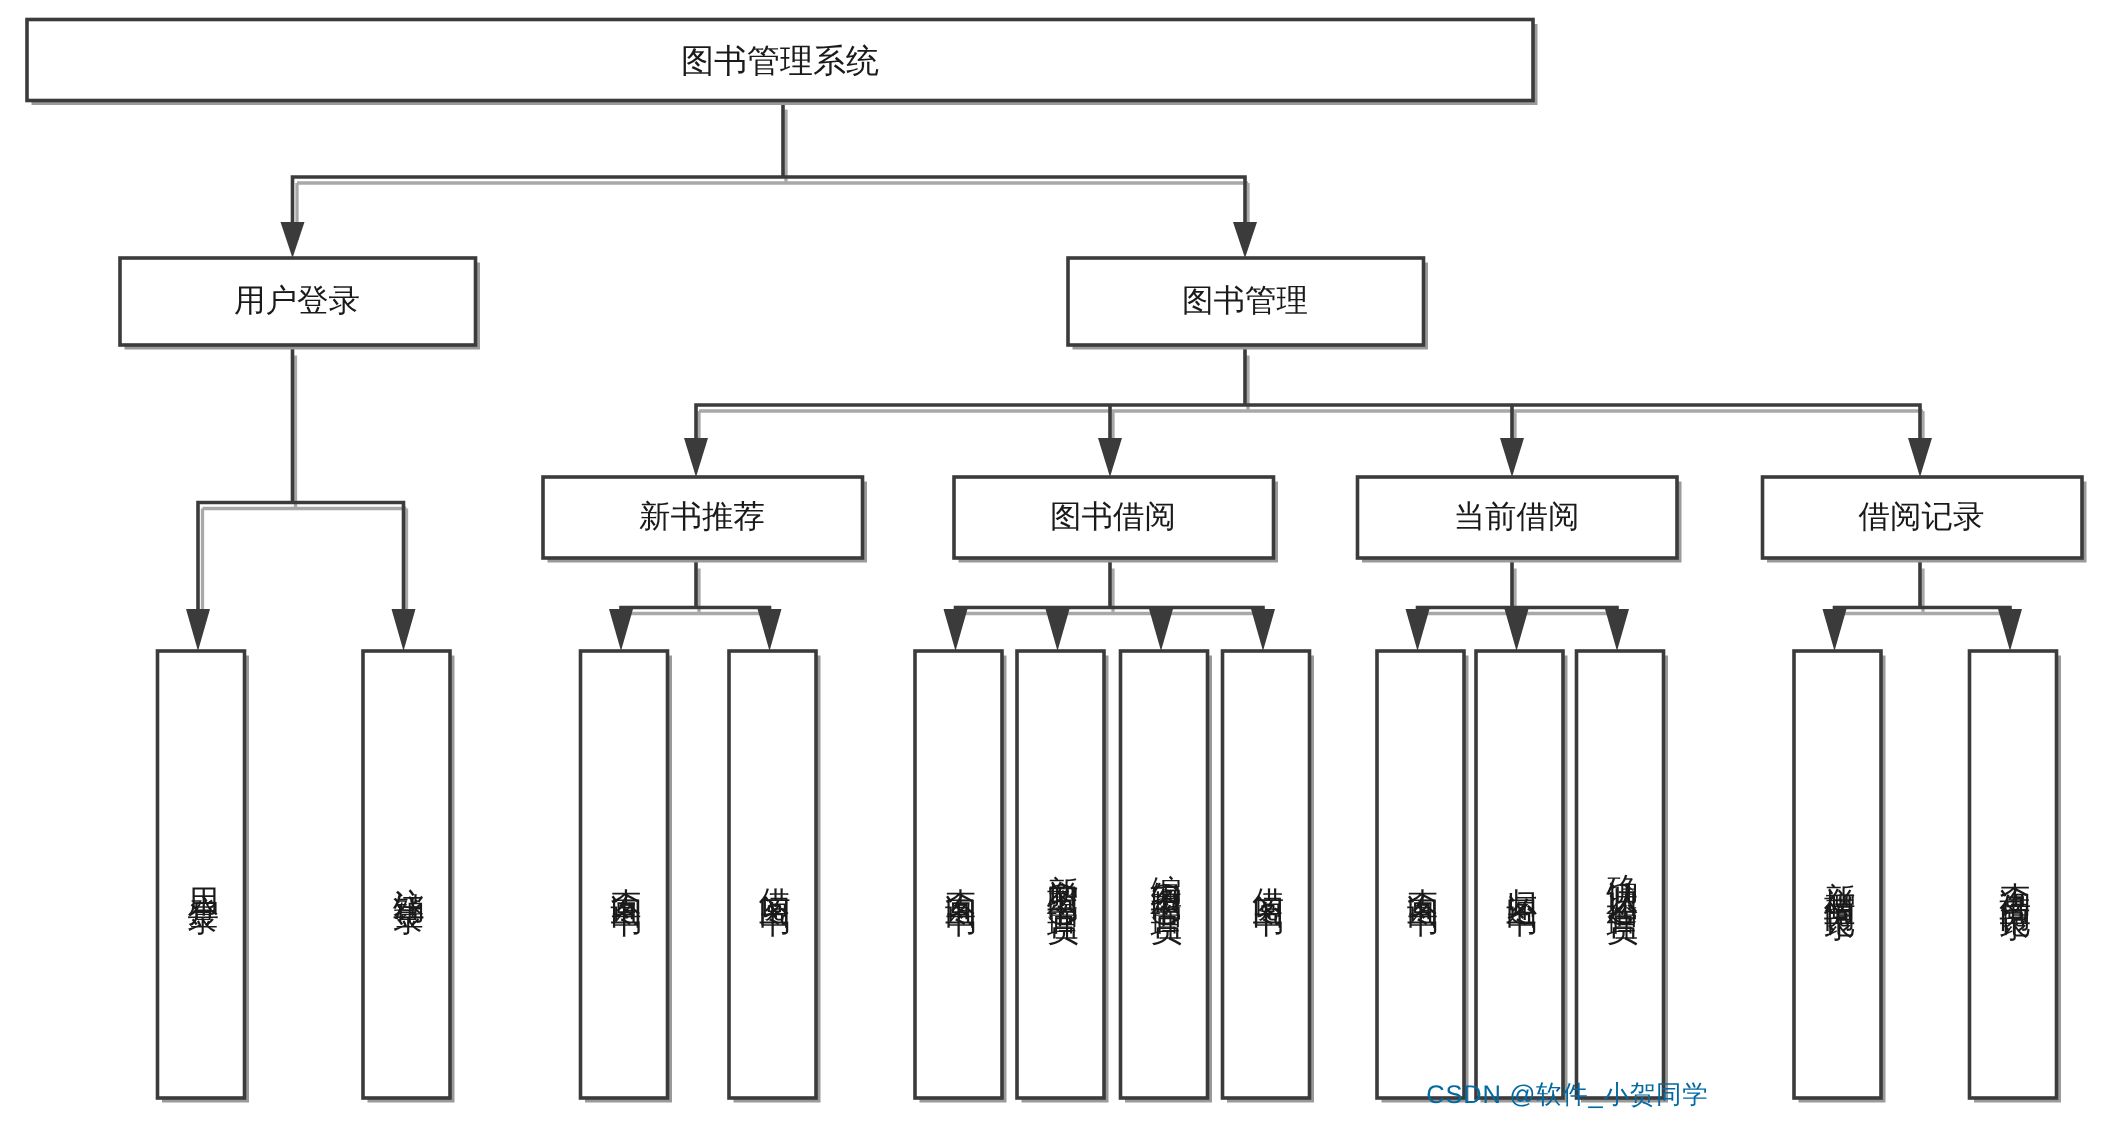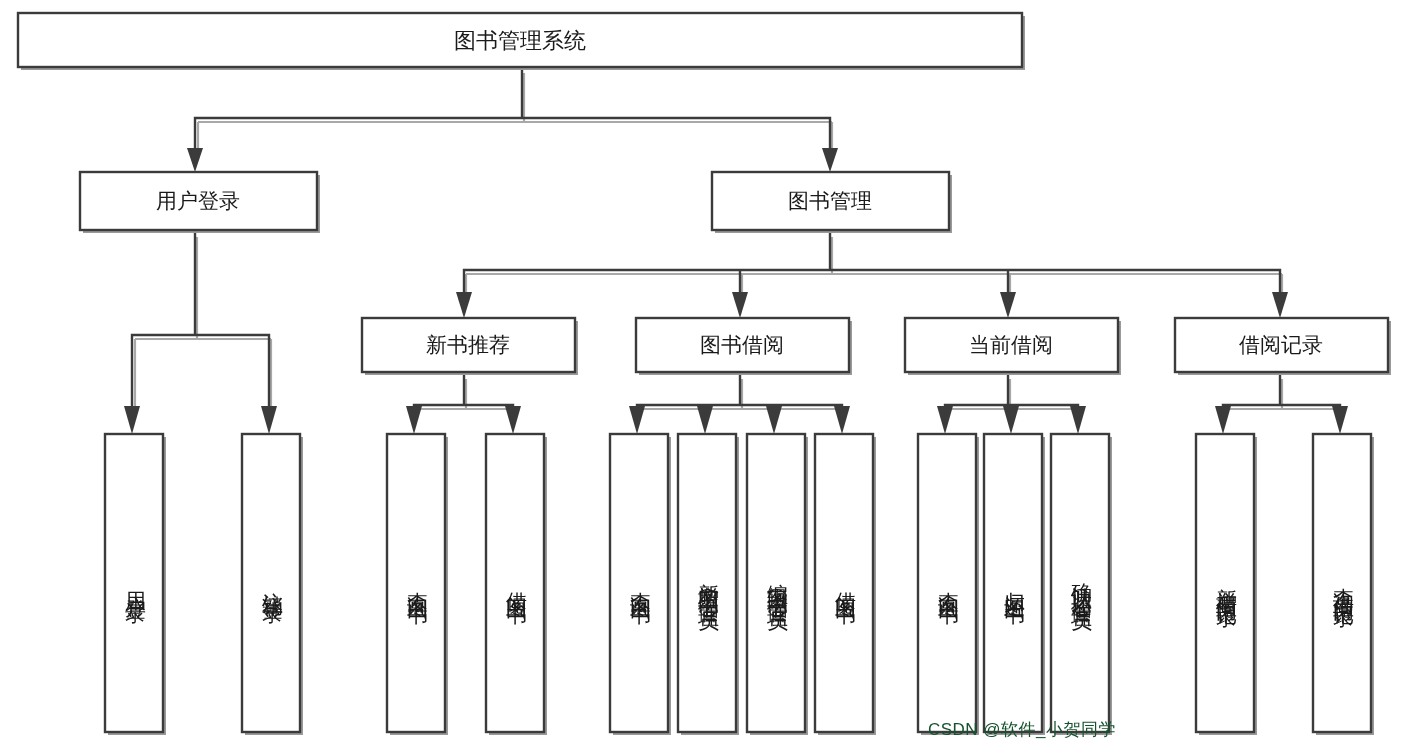--- a/index.html
+++ b/index.html
@@ -11,20 +11,21 @@
     width: 1405px;
     height: 747px;
     font-family: "Liberation Sans", "DejaVu Sans", sans-serif;
     overflow: hidden;
   }
   #diagram-root {
     position: relative;
     width: 1124px;
     height: 747px;
     background: #ffffff;
+    padding-left: 23px;
   }
   svg.diagram-canvas {
     position: absolute;
     left: 0;
     top: 0;
     width: 1405px;
     height: 747px;
   }
   .node-box {
     fill: #ffffff;
@@ -64,21 +65,21 @@
     font-size: 21px;
     writing-mode: vertical-rl;
     text-orientation: upright;
     letter-spacing: 4px;
   }
   .watermark {
     position: absolute;
     right: 8px;
     bottom: 6px;
     font-size: 17px;
-    color: #14532d;
+    color: #0369a1;
     font-family: "Liberation Sans", "DejaVu Sans", sans-serif;
     white-space: nowrap;
     letter-spacing: 0.5px;
   }
 </style>
 </head>
 <body>
 
 <div id="diagram-root">
 

